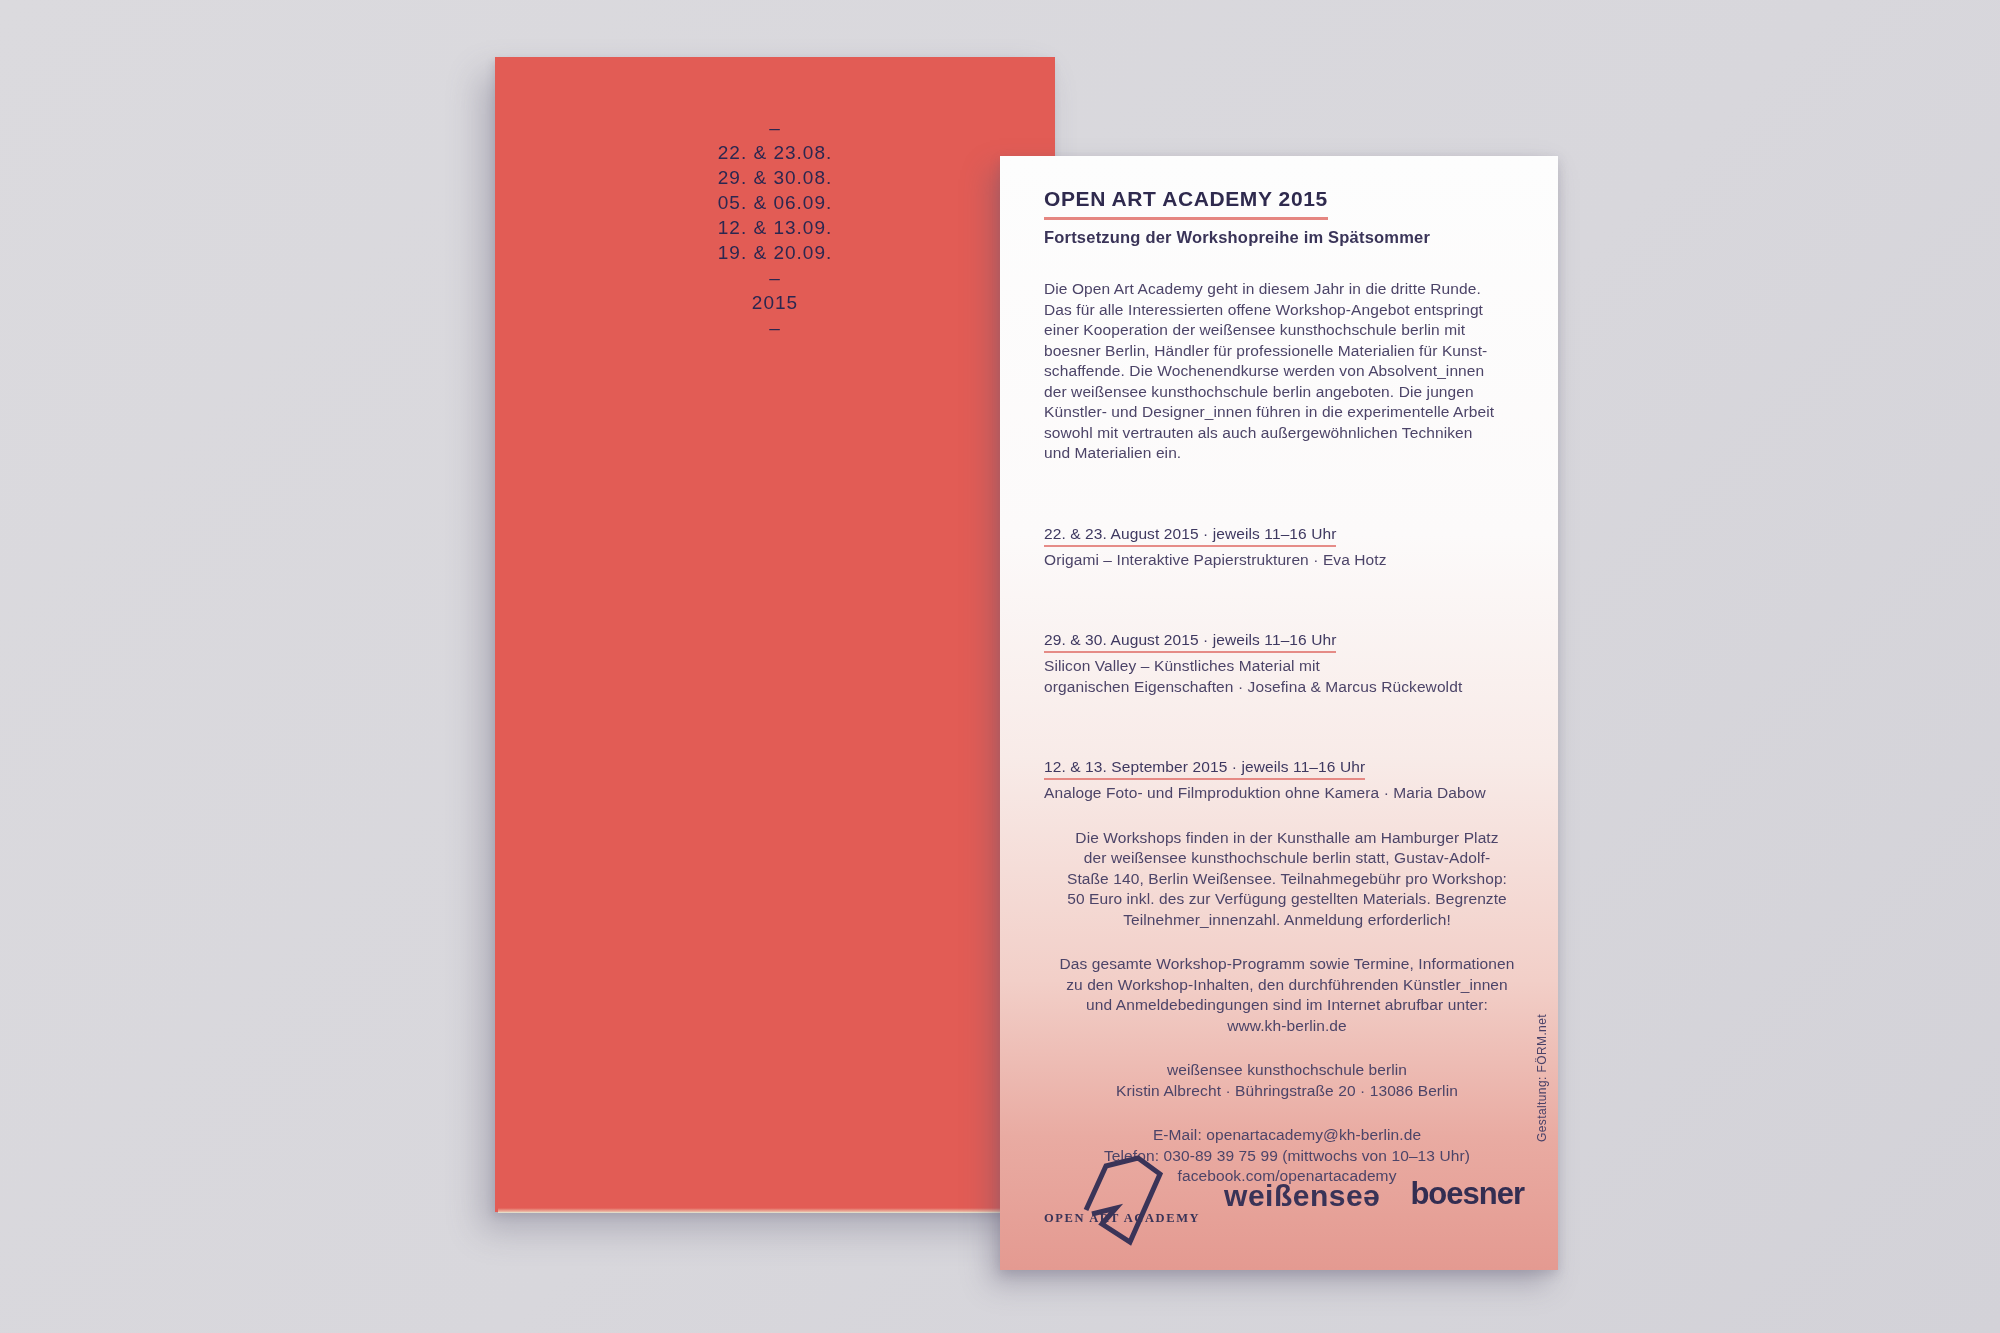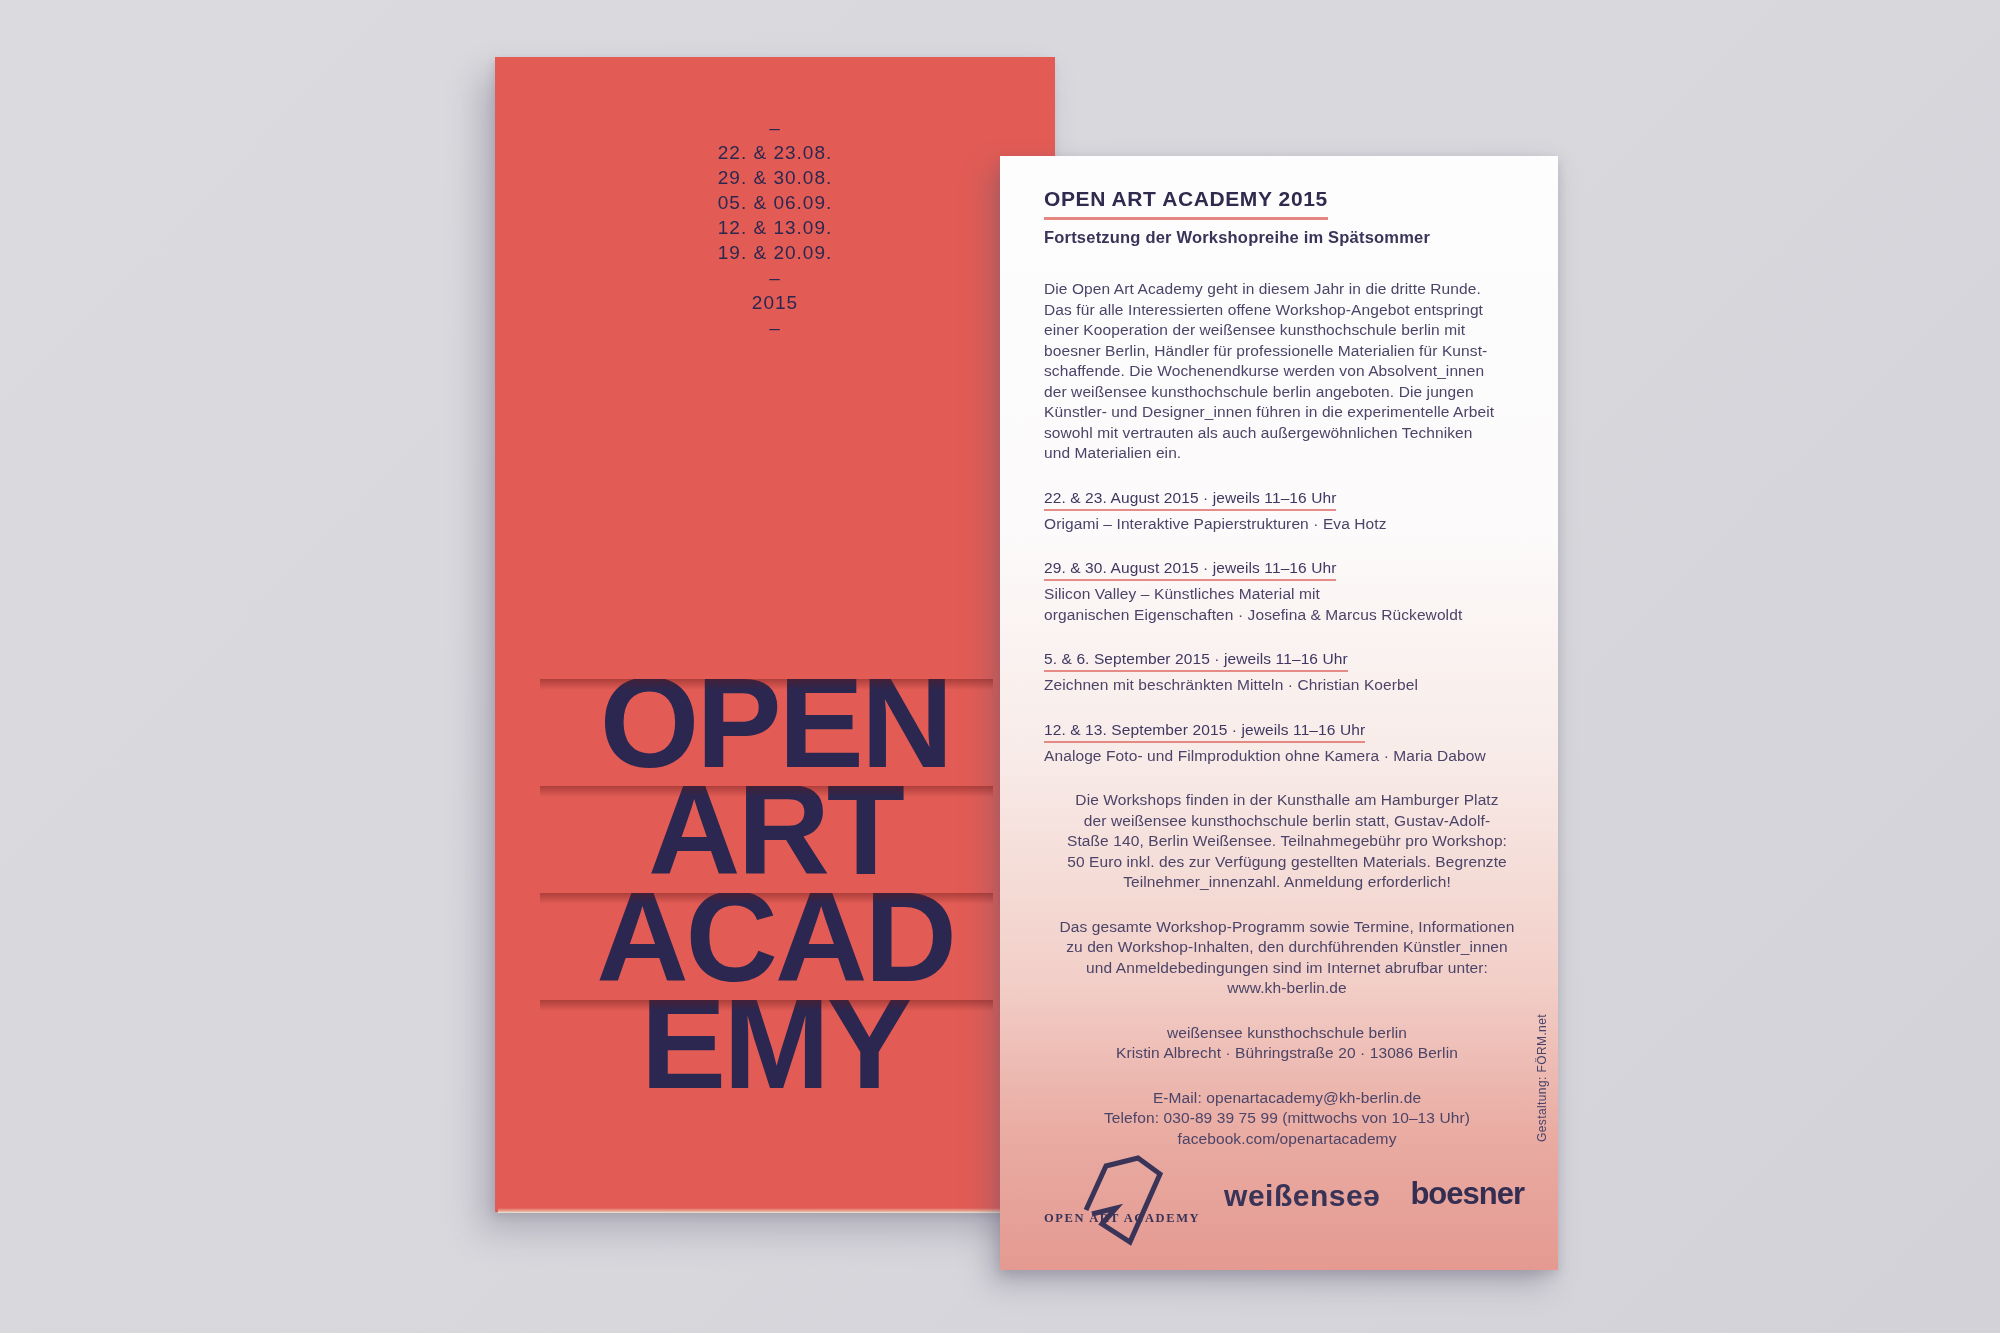--- a/index.html
+++ b/index.html
@@ -55,21 +55,21 @@
   }
   .w-subtitle{
     margin-top:8px;font-size:16.5px;font-weight:bold;color:#3a3458;letter-spacing:.2px;
   }
   .body-txt{font-size:15.5px;line-height:20.5px;letter-spacing:.1px;}
   .w-intro{margin-top:32px;}
   .ws{margin-top:24px;}
   .ws-h{
     display:inline-block;font-size:15.5px;line-height:20px;color:#3e3860;
     padding-bottom:1px;border-bottom:2px solid rgba(224,113,107,.8);
-    margin-bottom:3px;letter-spacing:.1px;
+    margin-bottom:3px;letter-spacing:.1px;margin-top:36px;
   }
   .w-venue,.w-program,.w-address,.w-contact{margin-top:24px;text-align:center;}
   .credit{
     position:absolute;right:9px;bottom:128px;
     writing-mode:vertical-rl;transform:rotate(180deg);
     font-size:12px;letter-spacing:.4px;color:#4a4268;
   }
   .logo-row{
     position:absolute;left:44px;right:34px;bottom:22px;height:92px;
     display:flex;justify-content:space-between;align-items:center;
@@ -101,34 +101,20 @@
     <div class="dates-block prelines">–
 22. &amp; 23.08.
 29. &amp; 30.08.
 05. &amp; 06.09.
 12. &amp; 13.09.
 19. &amp; 20.09.
 –
 2015
 –</div>
 
-    <div class="big-words">
-      <div class="band">
-        <span>OPEN</span>
-      </div>
-      <div class="band">
-        <span>ART</span>
-      </div>
-      <div class="band">
-        <span>ACAD</span>
-      </div>
-      <div class="band">
-        <span>EMY</span>
-      </div>
-    </div>
   </div>
 
   <div class="white-card">
 
     <div>
       <span class="w-title">OPEN ART ACADEMY 2015</span>
     </div>
 
     <div class="w-subtitle">Fortsetzung der Workshopreihe im Spätsommer</div>
 
@@ -146,24 +132,20 @@
       <span class="ws-h">22. &amp; 23. August 2015 · jeweils 11–16 Uhr</span>
       <div class="body-txt prelines">Origami – Interaktive Papierstrukturen · Eva Hotz</div>
     </div>
 
     <div class="ws">
       <span class="ws-h">29. &amp; 30. August 2015 · jeweils 11–16 Uhr</span>
       <div class="body-txt prelines">Silicon Valley – Künstliches Material mit
 organischen Eigenschaften · Josefina &amp; Marcus Rückewoldt</div>
     </div>
 
-    <div class="ws">
-      <span class="ws-h">5. &amp; 6. September 2015 · jeweils 11–16 Uhr</span>
-      <div class="body-txt prelines">Zeichnen mit beschränkten Mitteln · Christian Koerbel</div>
-    </div>
 
     <div class="ws">
       <span class="ws-h">12. &amp; 13. September 2015 · jeweils 11–16 Uhr</span>
       <div class="body-txt prelines">Analoge Foto- und Filmproduktion ohne Kamera · Maria Dabow</div>
     </div>
 
 
     <div class="w-venue body-txt prelines">Die Workshops finden in der Kunsthalle am Hamburger Platz
 der weißensee kunsthochschule berlin statt, Gustav-Adolf-
 Staße 140, Berlin Weißensee. Teilnahmegebühr pro Workshop:

